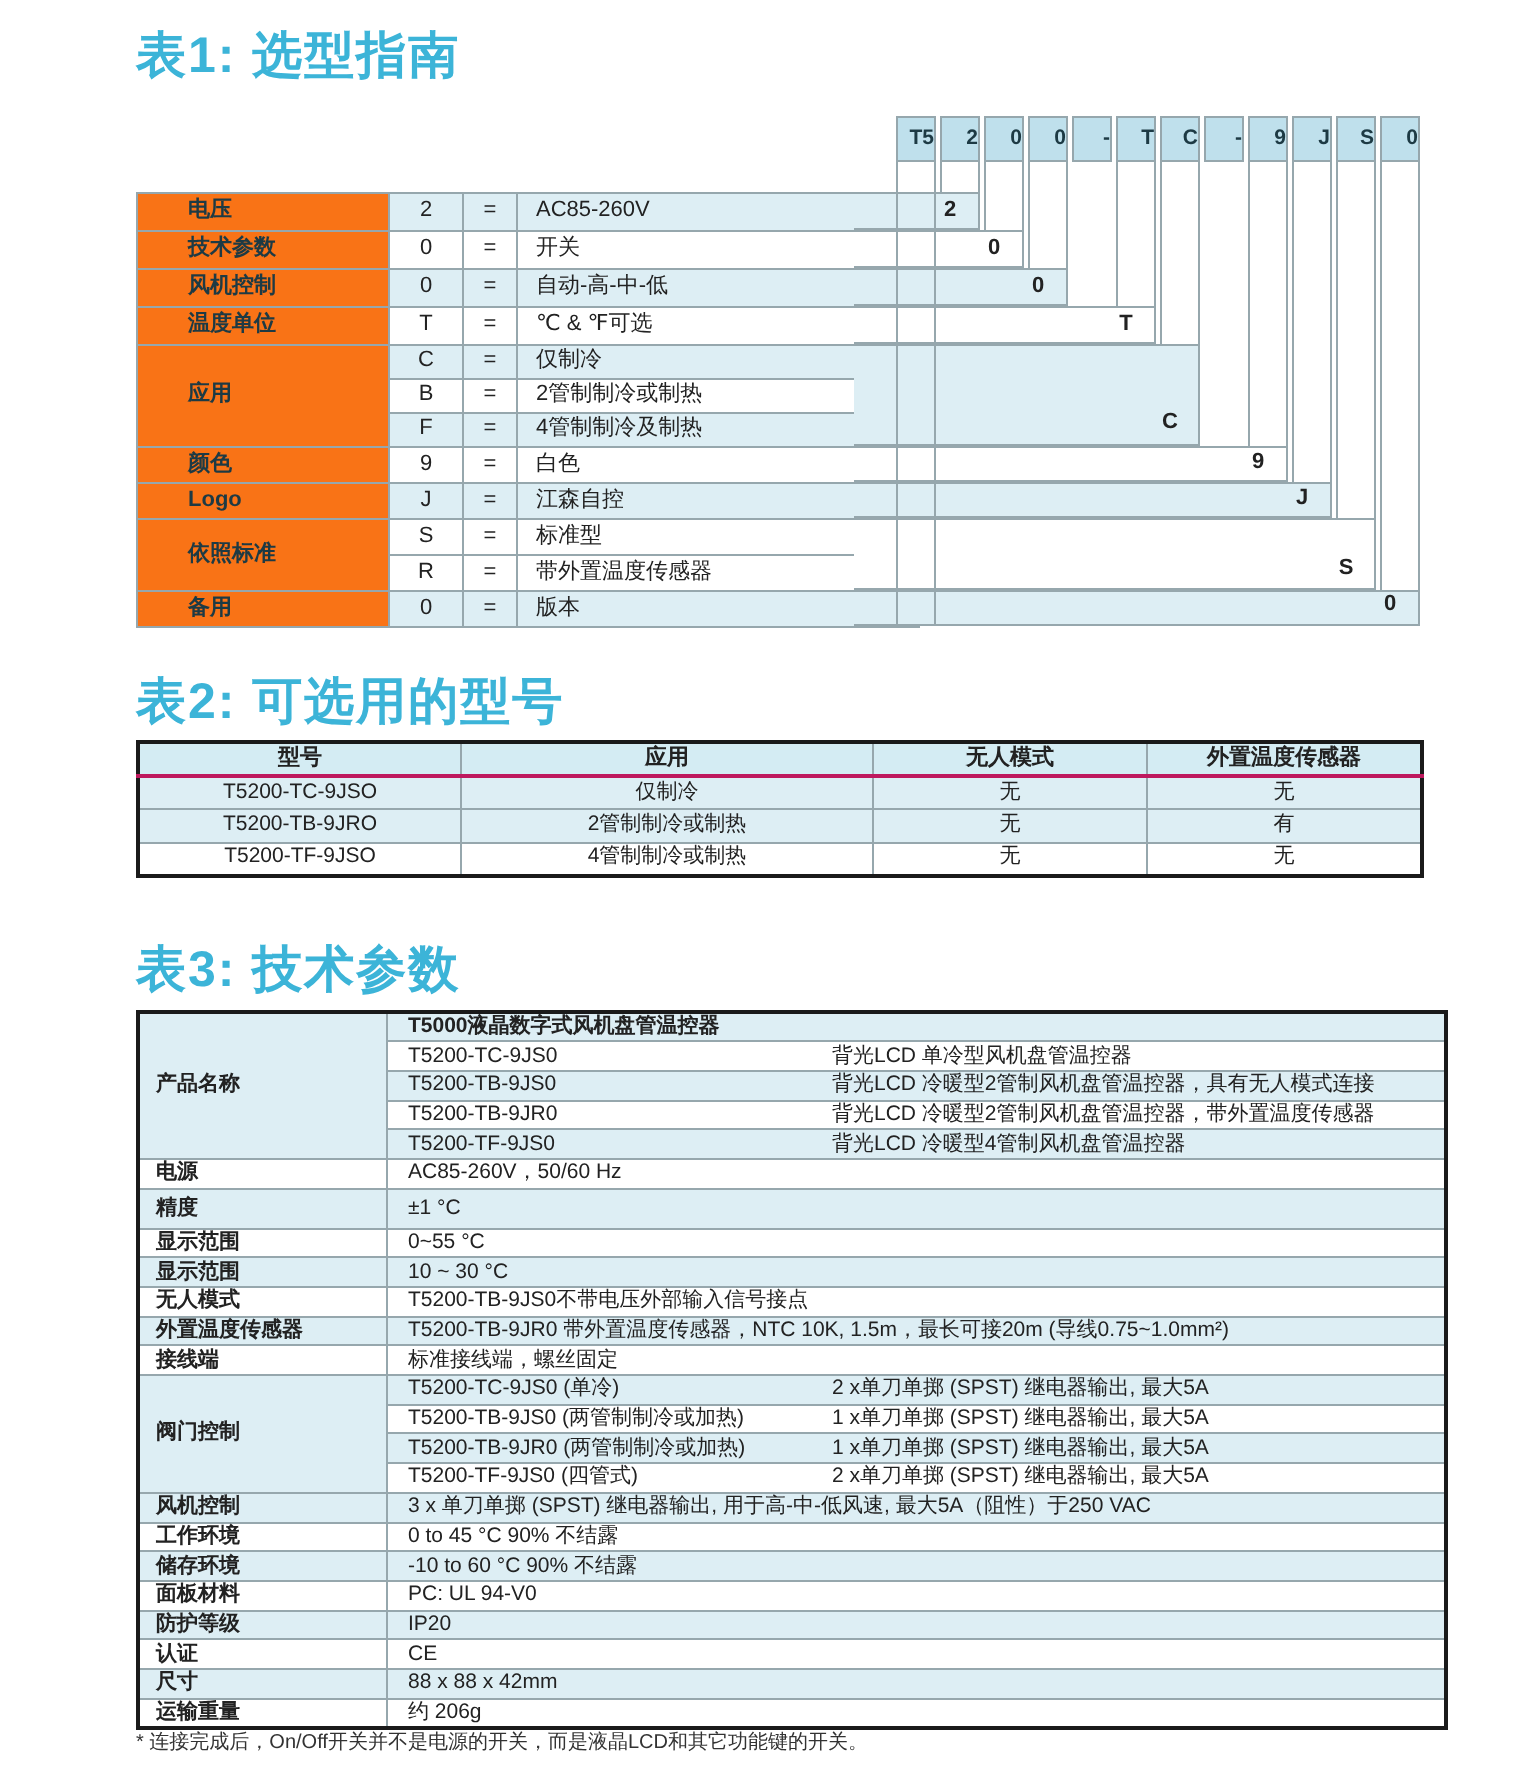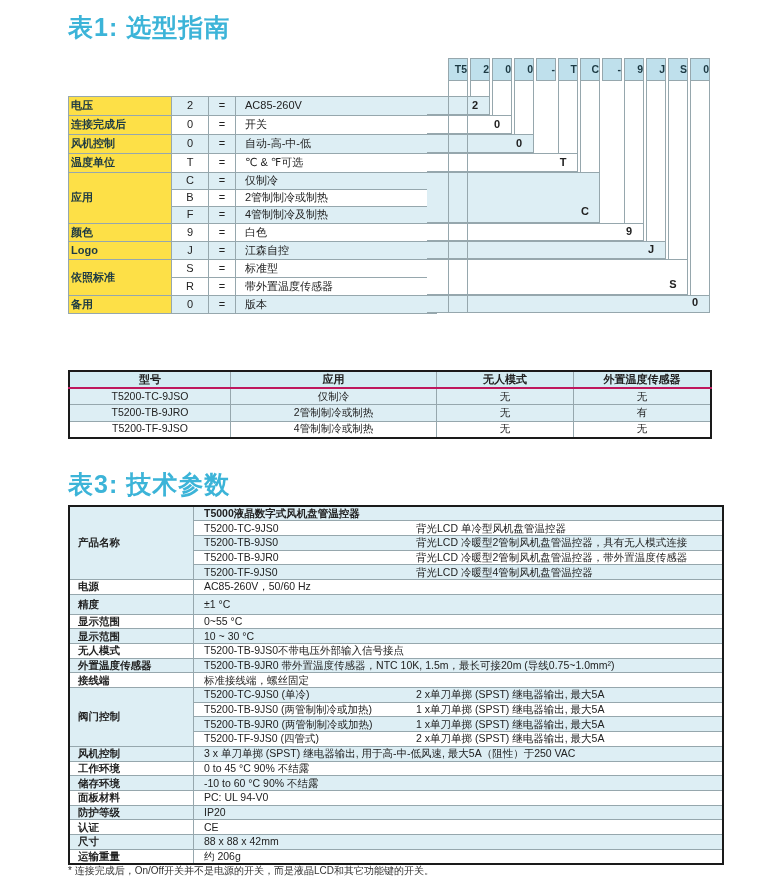--- a/index.html
+++ b/index.html
@@ -2,21 +2,21 @@
 <html><head>
 <meta charset="utf-8">
 <style>
   html,body{margin:0;padding:0;background:#fff;}
   #page{position:relative;width:770px;height:890px;background:#fff;overflow:hidden;
         font-family:"Liberation Sans","DejaVu Sans",sans-serif;color:#222;}
   .title{position:absolute;left:68px;color:#3cb4d8;font-size:25px;font-weight:600;letter-spacing:1px;}
   
   table.t1{position:absolute;left:68px;top:96px;border-collapse:collapse;table-layout:fixed;}
   .t1 td{border:1px solid #96a7ad;font-size:11px;padding:0;line-height:1.05;vertical-align:middle;}
-  .t1 .lab{background:#fde047;width:100px;padding-left:2px;font-weight:bold;color:#1d3a44;}
+  .t1 .lab{background:#f97316;width:100px;padding-left:25px;font-weight:bold;color:#1d3a44;}
   .t1 .code{width:36px;text-align:center;}
   .t1 .eq{width:26px;text-align:center;}
   .t1 .desc{width:191px;padding-left:9px;}
   .pale{background:#ddeef4;}
   .whitebg{background:#ffffff;}
   
   .mbox{position:absolute;top:58px;width:20px;height:23px;background:#bfe0ec;border:1px solid #96a7ad;
         box-sizing:border-box;font-size:10.5px;font-weight:bold;text-align:right;line-height:21px;color:#1d3a44;}
   .tube{position:absolute;width:20px;background:#fff;border-left:1px solid #96a7ad;border-right:1px solid #96a7ad;box-sizing:border-box;}
   .guide{position:absolute;left:448px;top:81px;width:20px;height:232px;border-left:1px solid #96a7ad;border-right:1px solid #96a7ad;box-sizing:border-box;}
@@ -33,32 +33,33 @@
   .t3 .model{display:inline-block;width:212px;}
   .t3 .bold{font-weight:bold;}
   .footnote{position:absolute;left:68px;top:864px;font-size:10px;color:#333;}
 </style>
 </head>
 <body>
 
 <div id="page">
 
   <div class="title" style="top:11px;">表1: 选型指南</div>
+  <div class="title" style="top:334px;">表2: 可选用的型号</div>
   <div class="title" style="top:468px;">表3: 技术参数</div>
 
   <table class="t1">
     <tbody>
         <tr style="height:19px;" class="pale">
       <td class="lab">电压</td>
       <td class="code pale">2</td>
       <td class="eq pale">=</td>
       <td class="desc pale">AC85-260V</td>
     </tr>
     <tr style="height:19px;">
-      <td class="lab">连接完成后</td>
+      <td class="lab">技术参数</td>
       <td class="code whitebg">0</td>
       <td class="eq whitebg">=</td>
       <td class="desc whitebg">开关</td>
     </tr>
     <tr style="height:19px;">
       <td class="lab">风机控制</td>
       <td class="code pale">0</td>
       <td class="eq pale">=</td>
       <td class="desc pale">自动-高-中-低</td>
     </tr>

